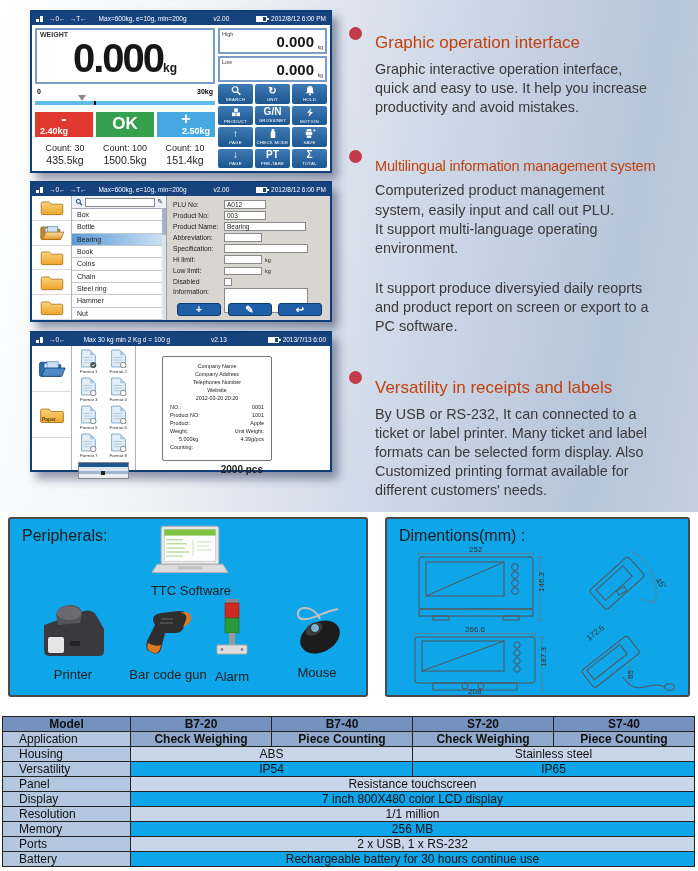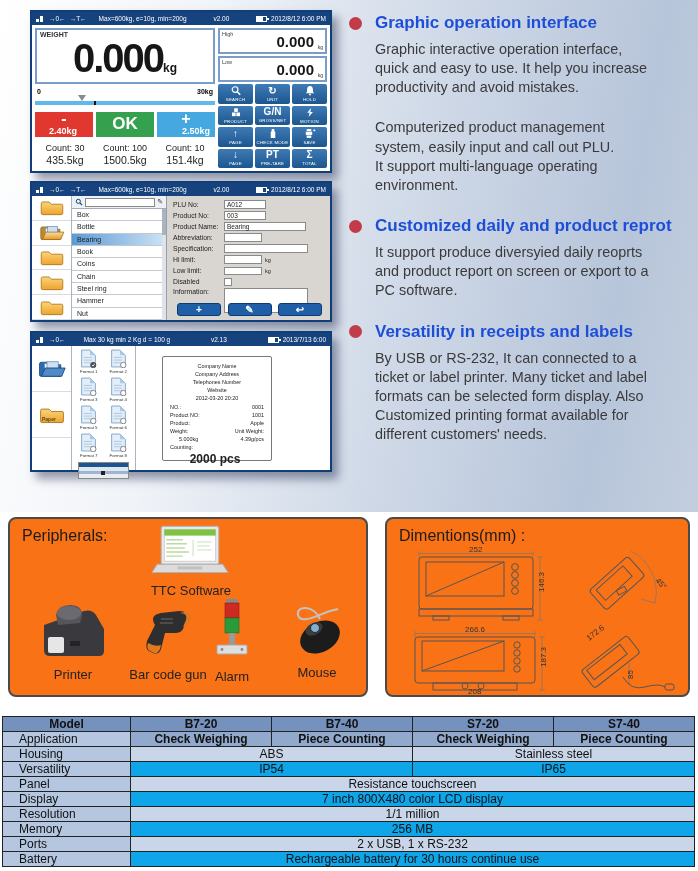--- a/index.html
+++ b/index.html
@@ -32,21 +32,21 @@
   .scaleL { display:flex; justify-content:space-between; font-size:7px; font-weight:bold; padding:0 2px; margin-top:4px; }
   .sbarr { height:6px; background:#5fb9e9; position:relative; margin-top:6px; }
   .tri { position:absolute; top:-6px; left:24%; width:0; height:0; border:4px solid transparent; border-top:6px solid #8a8a8a; }
   .tick { position:absolute; left:33%; top:0; width:2px; height:100%; background:#111; }
   .btnrow { display:flex; gap:3px; margin-top:7px; height:37px; }
   .bigbtn { flex:1; color:#fff; display:flex; flex-direction:column; align-items:center; justify-content:center; }
   .b-minus { background:#e0382e; }
   .b-ok { background:#35a14f; font-size:17px; font-weight:bold; }
   .b-plus { background:#46a8e0; }
   .bsign { font-size:16px; font-weight:bold; line-height:14px; }
-  .bval { font-size:9px; font-weight:bold; align-self:flex-start; padding-left:14px; }
+  .bval { font-size:9px; font-weight:bold; align-self:flex-start; padding-left:5px; }
   .b-plus .bval { align-self:flex-end; padding-right:5px; }
   .cntrow { display:flex; margin-top:6px; }
   .cnt { flex:1; font-size:9px; color:#222; text-align:center; line-height:1.3; }
   .cnt b { font-size:10.5px; font-weight:normal;margin-top:28px; }
   .s1R { flex:1; display:flex; flex-direction:column; gap:2px; }
   .hl { border:2px solid #7a9cc8; height:26px; position:relative; }
   .hllab { position:absolute; left:2px; top:1px; font-size:5.5px; color:#444; }
   .hlval { text-align:right; font-size:15px; font-weight:bold; line-height:24px; padding-right:11px; color:#161616; }
   .hlunit { position:absolute; right:2px; bottom:2px; font-size:5px; color:#333; }
   .keys { flex:1; display:grid; grid-template-columns:repeat(3,1fr); grid-auto-rows:1fr; gap:2px; }
@@ -92,33 +92,33 @@
   .fmt { display:flex; flex-direction:column; align-items:center; }
   .fmtlab { font-size:4.4px; color:#333; margin-top:1px; }
   .thumb { grid-column:1/3; height:17px; margin:1px 3px 0; background:linear-gradient(#1d568f 0 25%, #dfe7f0 25% 55%, #9fb6cc 55% 70%, #e8edf3 70%); border:1px solid #888; position:relative; }
   .thumb:before { content:""; position:absolute; left:45%; top:55%; width:4px; height:4px; background:#222; }
   .rwrap { flex:1; position:relative; background:#fff; }
   .receipt { position:absolute; left:26px; top:10px; width:110px; height:105px; border:1px solid #777;
              border-radius:2px; padding:5px 4px; font-size:5.4px; color:#222; }
   .rline { text-align:center; line-height:1.5; }
   .rrow { display:flex; justify-content:space-between; padding:0 3px; line-height:1.5; }
   .rrow.ind { padding-left:12px; }
-  .rtotal { text-align:center; font-size:12px; font-weight:bold; padding-right:4px; margin-top:1px; }
+  .rtotal { text-align:right; font-size:10px; font-weight:bold; padding-right:4px; margin-top:13px; }
 
   
   .features { position:absolute; left:349px; top:13px; width:344px; }
   .feat { margin-bottom:21px; }
   .fhead { display:flex; align-items:center; gap:13px; margin-bottom:7px; }
   .dot { width:13px; height:13px; border-radius:50%; background:#c23b49; flex:none; }
-  .ftitle { font-size:17px; font-weight:bold; color:#1d4ed8; }
+  .ftitle { font-size:17px; font-weight:normal; color:#c2410c;margin-top:20px; }
   .ftitle.cond { font-size:14.6px; letter-spacing:-.2px; }
   .fbody { margin-left:26px; width:312px; font-size:14.4px; line-height:1.33; color:#3a3a3a; white-space:pre-line; }
 
   
-  .obox { position:absolute; border:2px solid #4a4a4a; border-radius:8px; background:#f97316; }
+  .obox { position:absolute; border:2px solid #4a4a4a; border-radius:3px; background:#0ea5e9; }
   #pbox { left:8px; top:517px; width:360px; height:180px; }
   #dbox { left:385px; top:517px; width:305px; height:180px; }
   .btitle { position:absolute; left:12px; top:8px; font-size:16px; color:#1c1c1c; }
   .peri { position:absolute; text-align:center; }
   .perilab { font-size:13px; color:#222; margin-top:2px; }
   .dimsvg { position:absolute; left:6px; top:26px; }
   .dimsvg text { font-size:8px; fill:#333; font-family:"Liberation Sans",sans-serif; }
   .dimsvg .ln { stroke:#555; stroke-width:1; fill:none; }
   .dimsvg .dim { stroke:#777; stroke-width:.7; fill:none; }
 
@@ -553,30 +553,30 @@
   <div class="feat">
     <div class="fhead">
         <span class="dot"></span>
         <span class="ftitle">Graphic operation interface</span>
       </div>
     <div class="fbody">Graphic interactive operation interface,
 quick and easy to use. It help you increase
 productivity and avoid mistakes.</div>
   </div>
   <div class="feat">
+    <div class="fhead">
+        <span class="dot"></span>
+        <span class="ftitle cond">Multilingual information management system</span>
+      </div>
     <div class="fbody">Computerized product management
 system, easily input  and  call out PLU.
 It support multi-language operating
 environment.</div>
   </div>
   <div class="feat">
-    <div class="fhead">
-        <span class="dot"></span>
-        <span class="ftitle">Customized daily and product reprot</span>
-      </div>
     <div class="fbody">It support produce diversyied daily reoprts
 and product report on screen or export to a
 PC software.</div>
   </div>
   <div class="feat">
     <div class="fhead">
         <span class="dot"></span>
         <span class="ftitle">Versatility in receipts and labels</span>
       </div>
     <div class="fbody">By USB or RS-232, It can connected to a

